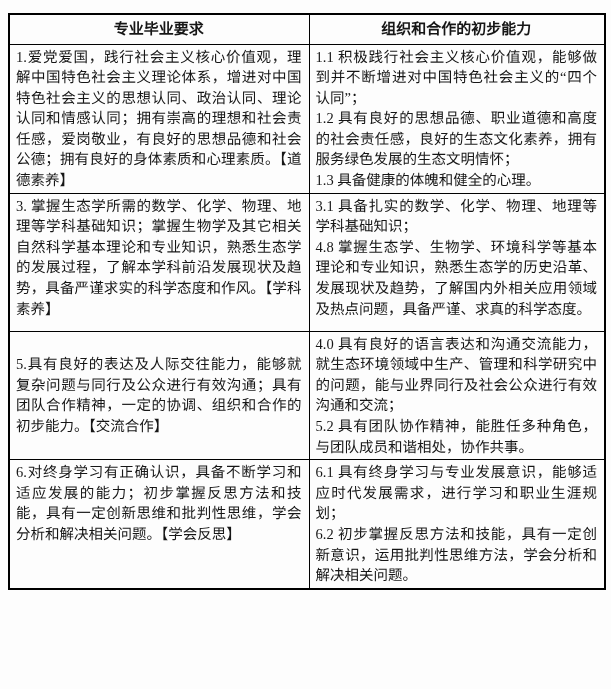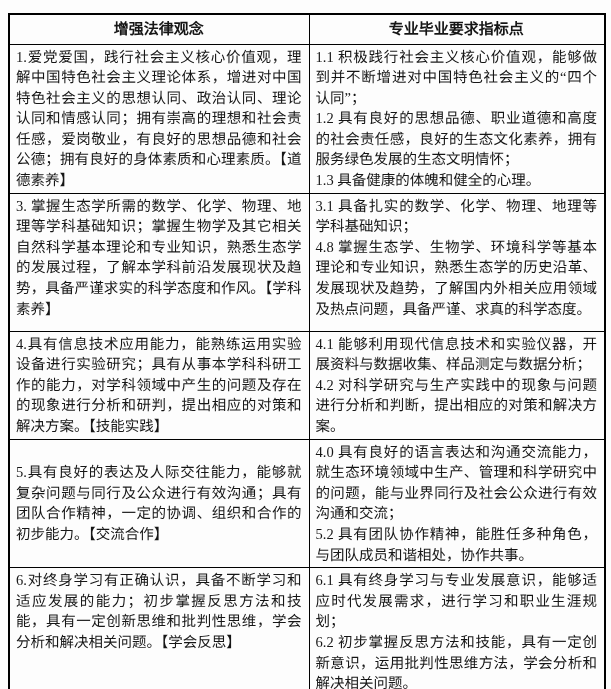--- a/index.html
+++ b/index.html
@@ -64,40 +64,35 @@
 <body>
 
 <div class="page">
   <table class="req-table">
     <colgroup>
       <col class="c-left">
       <col class="c-right">
     </colgroup>
     <thead>
       <tr class="h-head">
-        <th>增强法律观念</th>
-        <th>专业毕业要求指标点</th>
+        <th>专业毕业要求</th>
+        <th>组织和合作的初步能力</th>
       </tr>
     </thead>
     <tbody>
       <tr class="r1">
         <td class="req-cell">1.爱党爱国，践行社会主义核心价值观，理解中国特色社会主义理论体系，增进对中国特色社会主义的思想认同、政治认同、理论认同和情感认同；拥有崇高的理想和社会责任感，爱岗敬业，有良好的思想品德和社会公德；拥有良好的身体素质和心理素质。【道德素养】</td>
         <td class="ind-cell">1.1 积极践行社会主义核心价值观，能够做到并不断增进对中国特色社会主义的“四个认同”；
 1.2 具有良好的思想品德、职业道德和高度的社会责任感，良好的生态文化素养，拥有服务绿色发展的生态文明情怀；
 1.3 具备健康的体魄和健全的心理。</td>
       </tr>
       <tr class="r3">
         <td class="req-cell">3. 掌握生态学所需的数学、化学、物理、地理等学科基础知识；掌握生物学及其它相关自然科学基本理论和专业知识，熟悉生态学的发展过程，了解本学科前沿发展现状及趋势，具备严谨求实的科学态度和作风。【学科素养】</td>
         <td class="ind-cell">3.1 具备扎实的数学、化学、物理、地理等学科基础知识；
 4.8 掌握生态学、生物学、环境科学等基本理论和专业知识，熟悉生态学的历史沿革、发展现状及趋势，了解国内外相关应用领域及热点问题，具备严谨、求真的科学态度。</td>
-      </tr>
-      <tr class="r4">
-        <td class="req-cell">4.具有信息技术应用能力，能熟练运用实验设备进行实验研究；具有从事本学科科研工作的能力，对学科领域中产生的问题及存在的现象进行分析和研判，提出相应的对策和解决方案。【技能实践】</td>
-        <td class="ind-cell">4.1 能够利用现代信息技术和实验仪器，开展资料与数据收集、样品测定与数据分析；
-4.2 对科学研究与生产实践中的现象与问题进行分析和判断，提出相应的对策和解决方案。</td>
       </tr>
       <tr class="r5">
         <td class="req-cell">5.具有良好的表达及人际交往能力，能够就复杂问题与同行及公众进行有效沟通；具有团队合作精神，一定的协调、组织和合作的初步能力。【交流合作】</td>
         <td class="ind-cell">4.0 具有良好的语言表达和沟通交流能力，就生态环境领域中生产、管理和科学研究中的问题，能与业界同行及社会公众进行有效沟通和交流；
 5.2 具有团队协作精神，能胜任多种角色，与团队成员和谐相处，协作共事。</td>
       </tr>
       <tr class="r6">
         <td class="req-cell">6.对终身学习有正确认识，具备不断学习和适应发展的能力；初步掌握反思方法和技能，具有一定创新思维和批判性思维，学会分析和解决相关问题。【学会反思】</td>
         <td class="ind-cell">6.1 具有终身学习与专业发展意识，能够适应时代发展需求，进行学习和职业生涯规划；
 6.2 初步掌握反思方法和技能，具有一定创新意识，运用批判性思维方法，学会分析和解决相关问题。</td>

